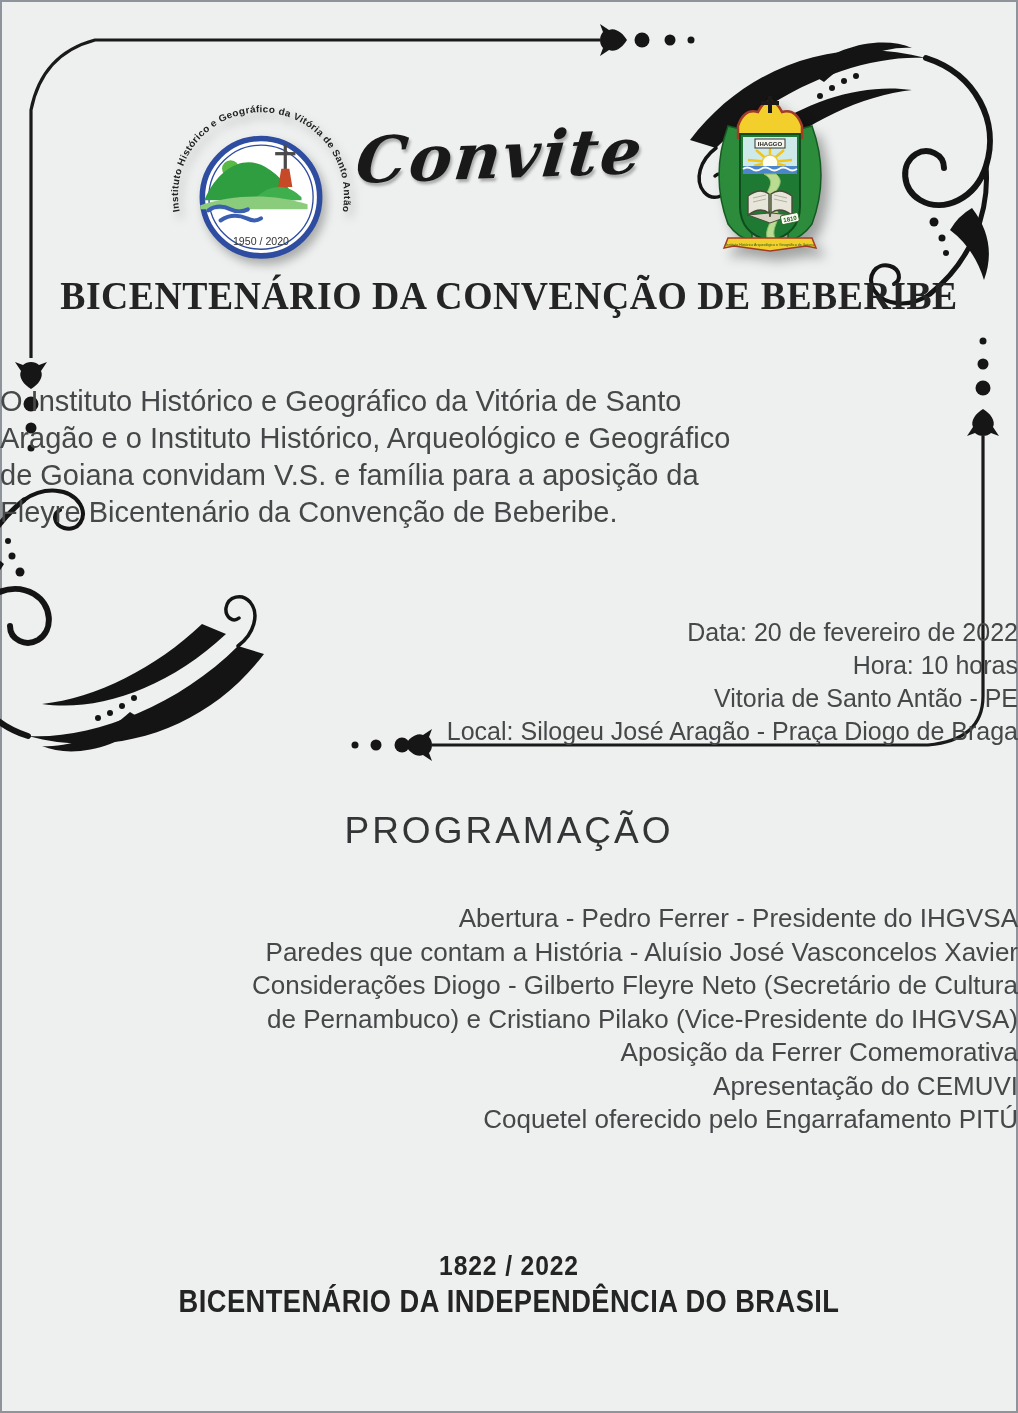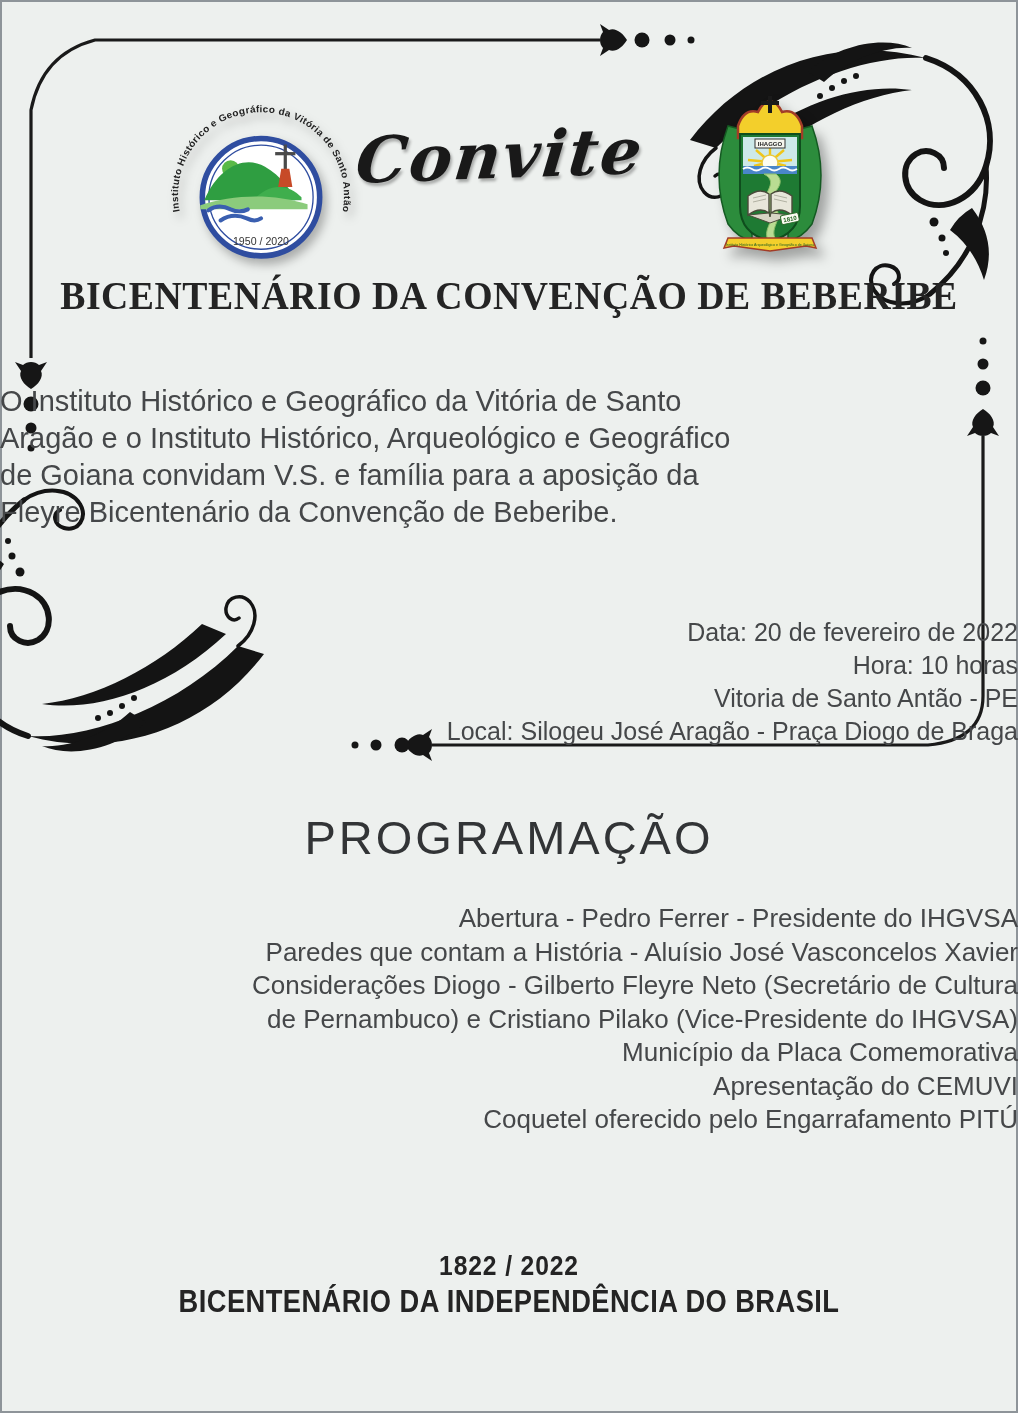--- a/index.html
+++ b/index.html
@@ -34,21 +34,21 @@
   .invitation{
     left:0;top:383px;width:100%;text-align:left;
     font-size:29px;line-height:37px;color:#454749;
   }
   .details{
     left:0;top:584px;width:100%;text-align:right;
     font-size:25px;line-height:33px;color:#454749;margin-top:32px;
   }
   .prog-heading{
     left:0;top:810px;width:100%;text-align:center;
-    font-size:47px;font-weight:400;letter-spacing:3px;color:#323436;
+    font-size:37px;font-weight:400;letter-spacing:3px;color:#323436;
   }
   .program{
     left:0;top:902px;width:100%;text-align:right;
     font-size:26px;line-height:33.5px;color:#454749;
   }
   .footer{
     left:0;top:1250px;width:100%;text-align:center;color:#242424;
     transform:scaleX(.88);transform-origin:center;
   }
   .footer .years{font-size:28px;font-weight:700;letter-spacing:1px;}
@@ -200,21 +200,21 @@
     <div>Vitoria de Santo Antão - PE</div>
     <div>Local: Silogeu José Aragão - Praça Diogo de Braga</div>
   </div>
 
   <div class="abs prog-heading">PROGRAMAÇÃO</div>
   <div class="abs program">
     <div>Abertura - Pedro Ferrer - Presidente do IHGVSA</div>
     <div>Paredes que contam a História - Aluísio José Vasconcelos Xavier</div>
     <div>Considerações Diogo - Gilberto Fleyre Neto (Secretário de Cultura</div>
     <div>de Pernambuco) e Cristiano Pilako (Vice-Presidente do IHGVSA)</div>
-    <div>Município da Placa Comemorativa</div>
+    <div>Aposição da Ferrer Comemorativa</div>
     <div>Apresentação do CEMUVI</div>
     <div>Coquetel oferecido pelo Engarrafamento PITÚ</div>
   </div>
 
   <div class="abs footer">
     <div class="years">1822 / 2022</div>
     <div class="fest">BICENTENÁRIO DA INDEPENDÊNCIA DO BRASIL</div>
   </div>
 
 </div>

